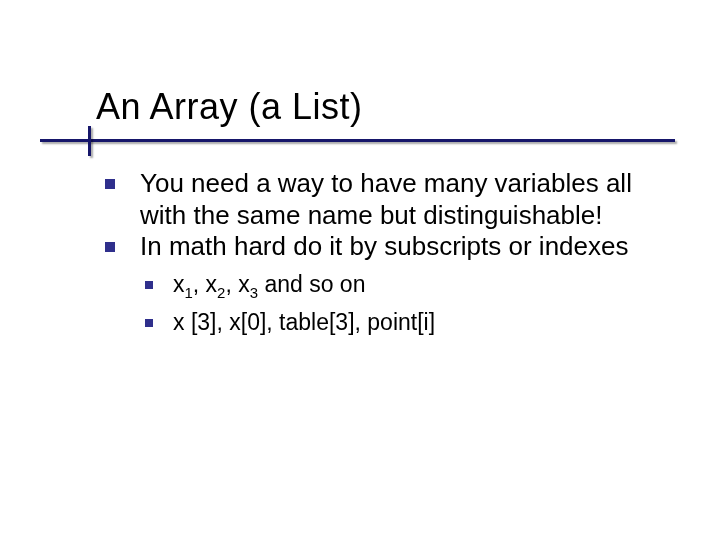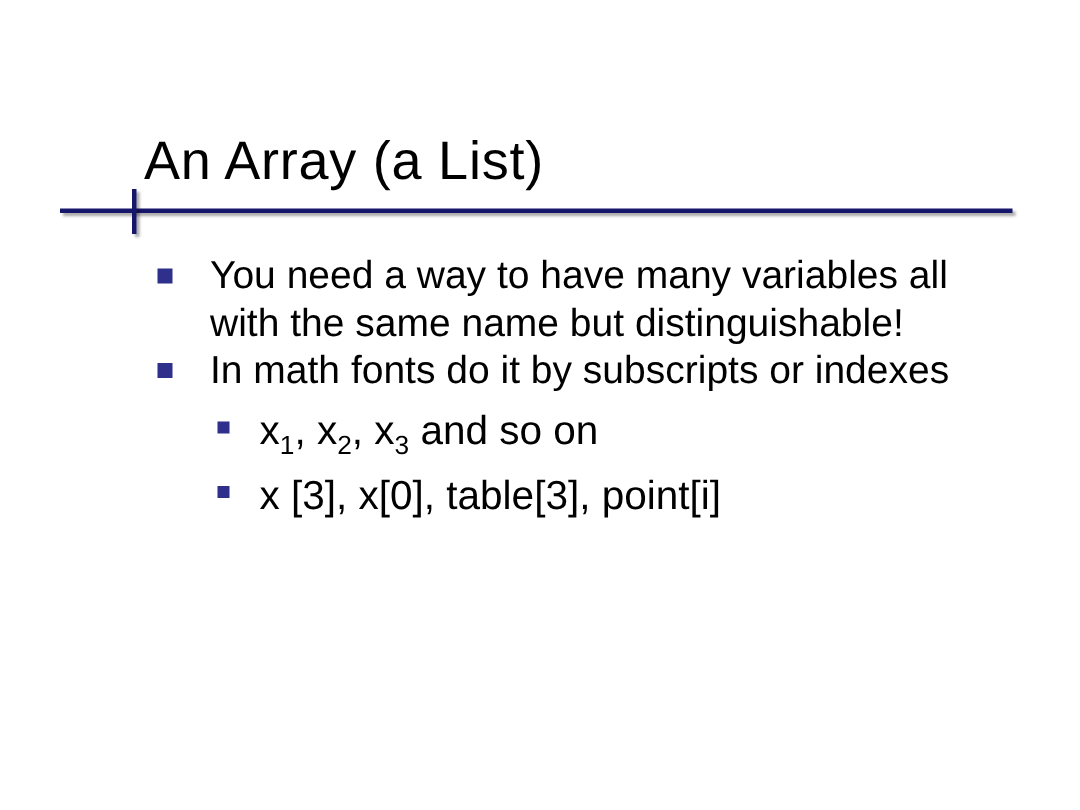--- a/index.html
+++ b/index.html
@@ -79,21 +79,21 @@
   .b2 .sq {
     flex-shrink: 0;
     width: 8px;
     height: 8px;
     background: #2f2f8c;
     margin-right: 20px;
     margin-top: 10px;
     align-self: flex-start;
   }
   .b2 .txt {
-    font-size: 27px;
+    font-size: 23px;
     line-height: 1.2;
   }
   sub {
     font-size: 0.65em;
     vertical-align: sub;
     line-height: 0;
   }
 </style>
 </head>
 <body>
@@ -106,21 +106,21 @@
 
   <div class="content">
 
     <div class="b1">
       <div class="sq"></div>
       <div class="txt">You need a way to have many variables all with the same name but distinguishable!</div>
     </div>
 
     <div class="b1">
       <div class="sq"></div>
-      <div class="txt">In math fonts do it by subscripts or indexes</div>
+      <div class="txt">In math hard do it by subscripts or indexes</div>
     </div>
 
     <div class="b2">
       <div class="sq"></div>
       <div class="txt"><span>x</span><sub>1</sub><span>, x</span><sub>2</sub><span>, x</span><sub>3</sub><span> and so on</span></div>
     </div>
 
 
     <div class="b2">
       <div class="sq"></div>

